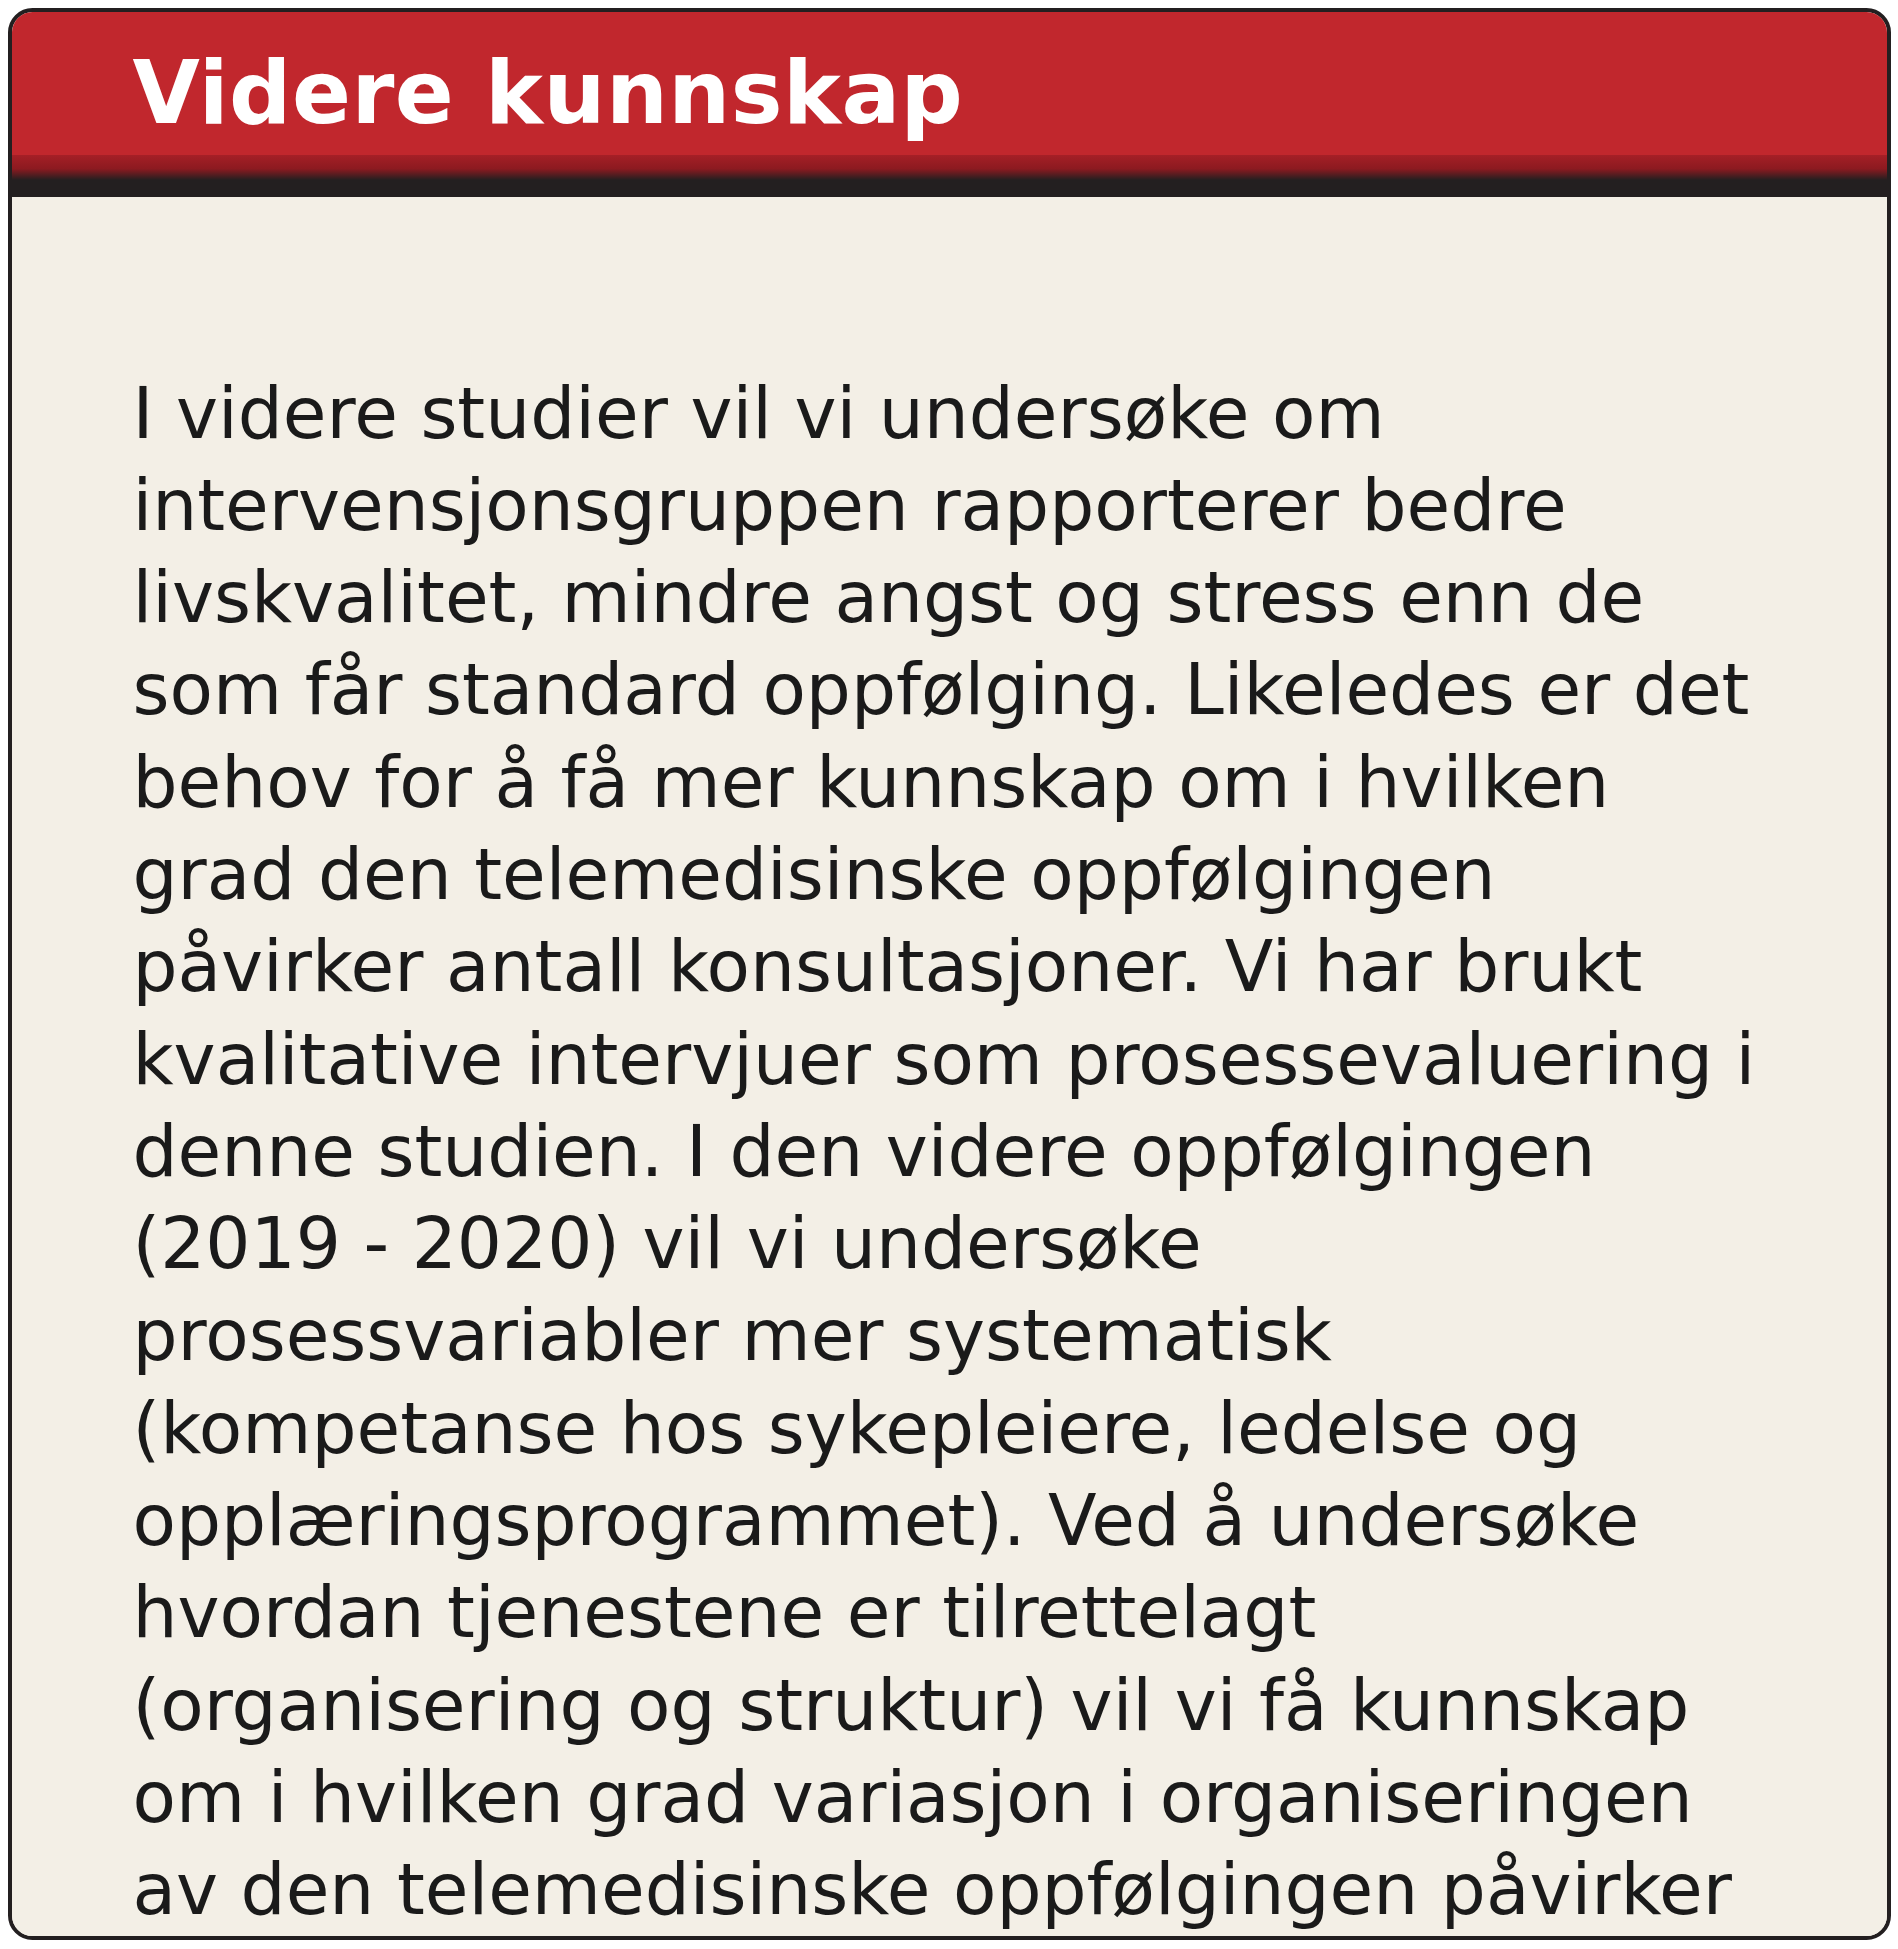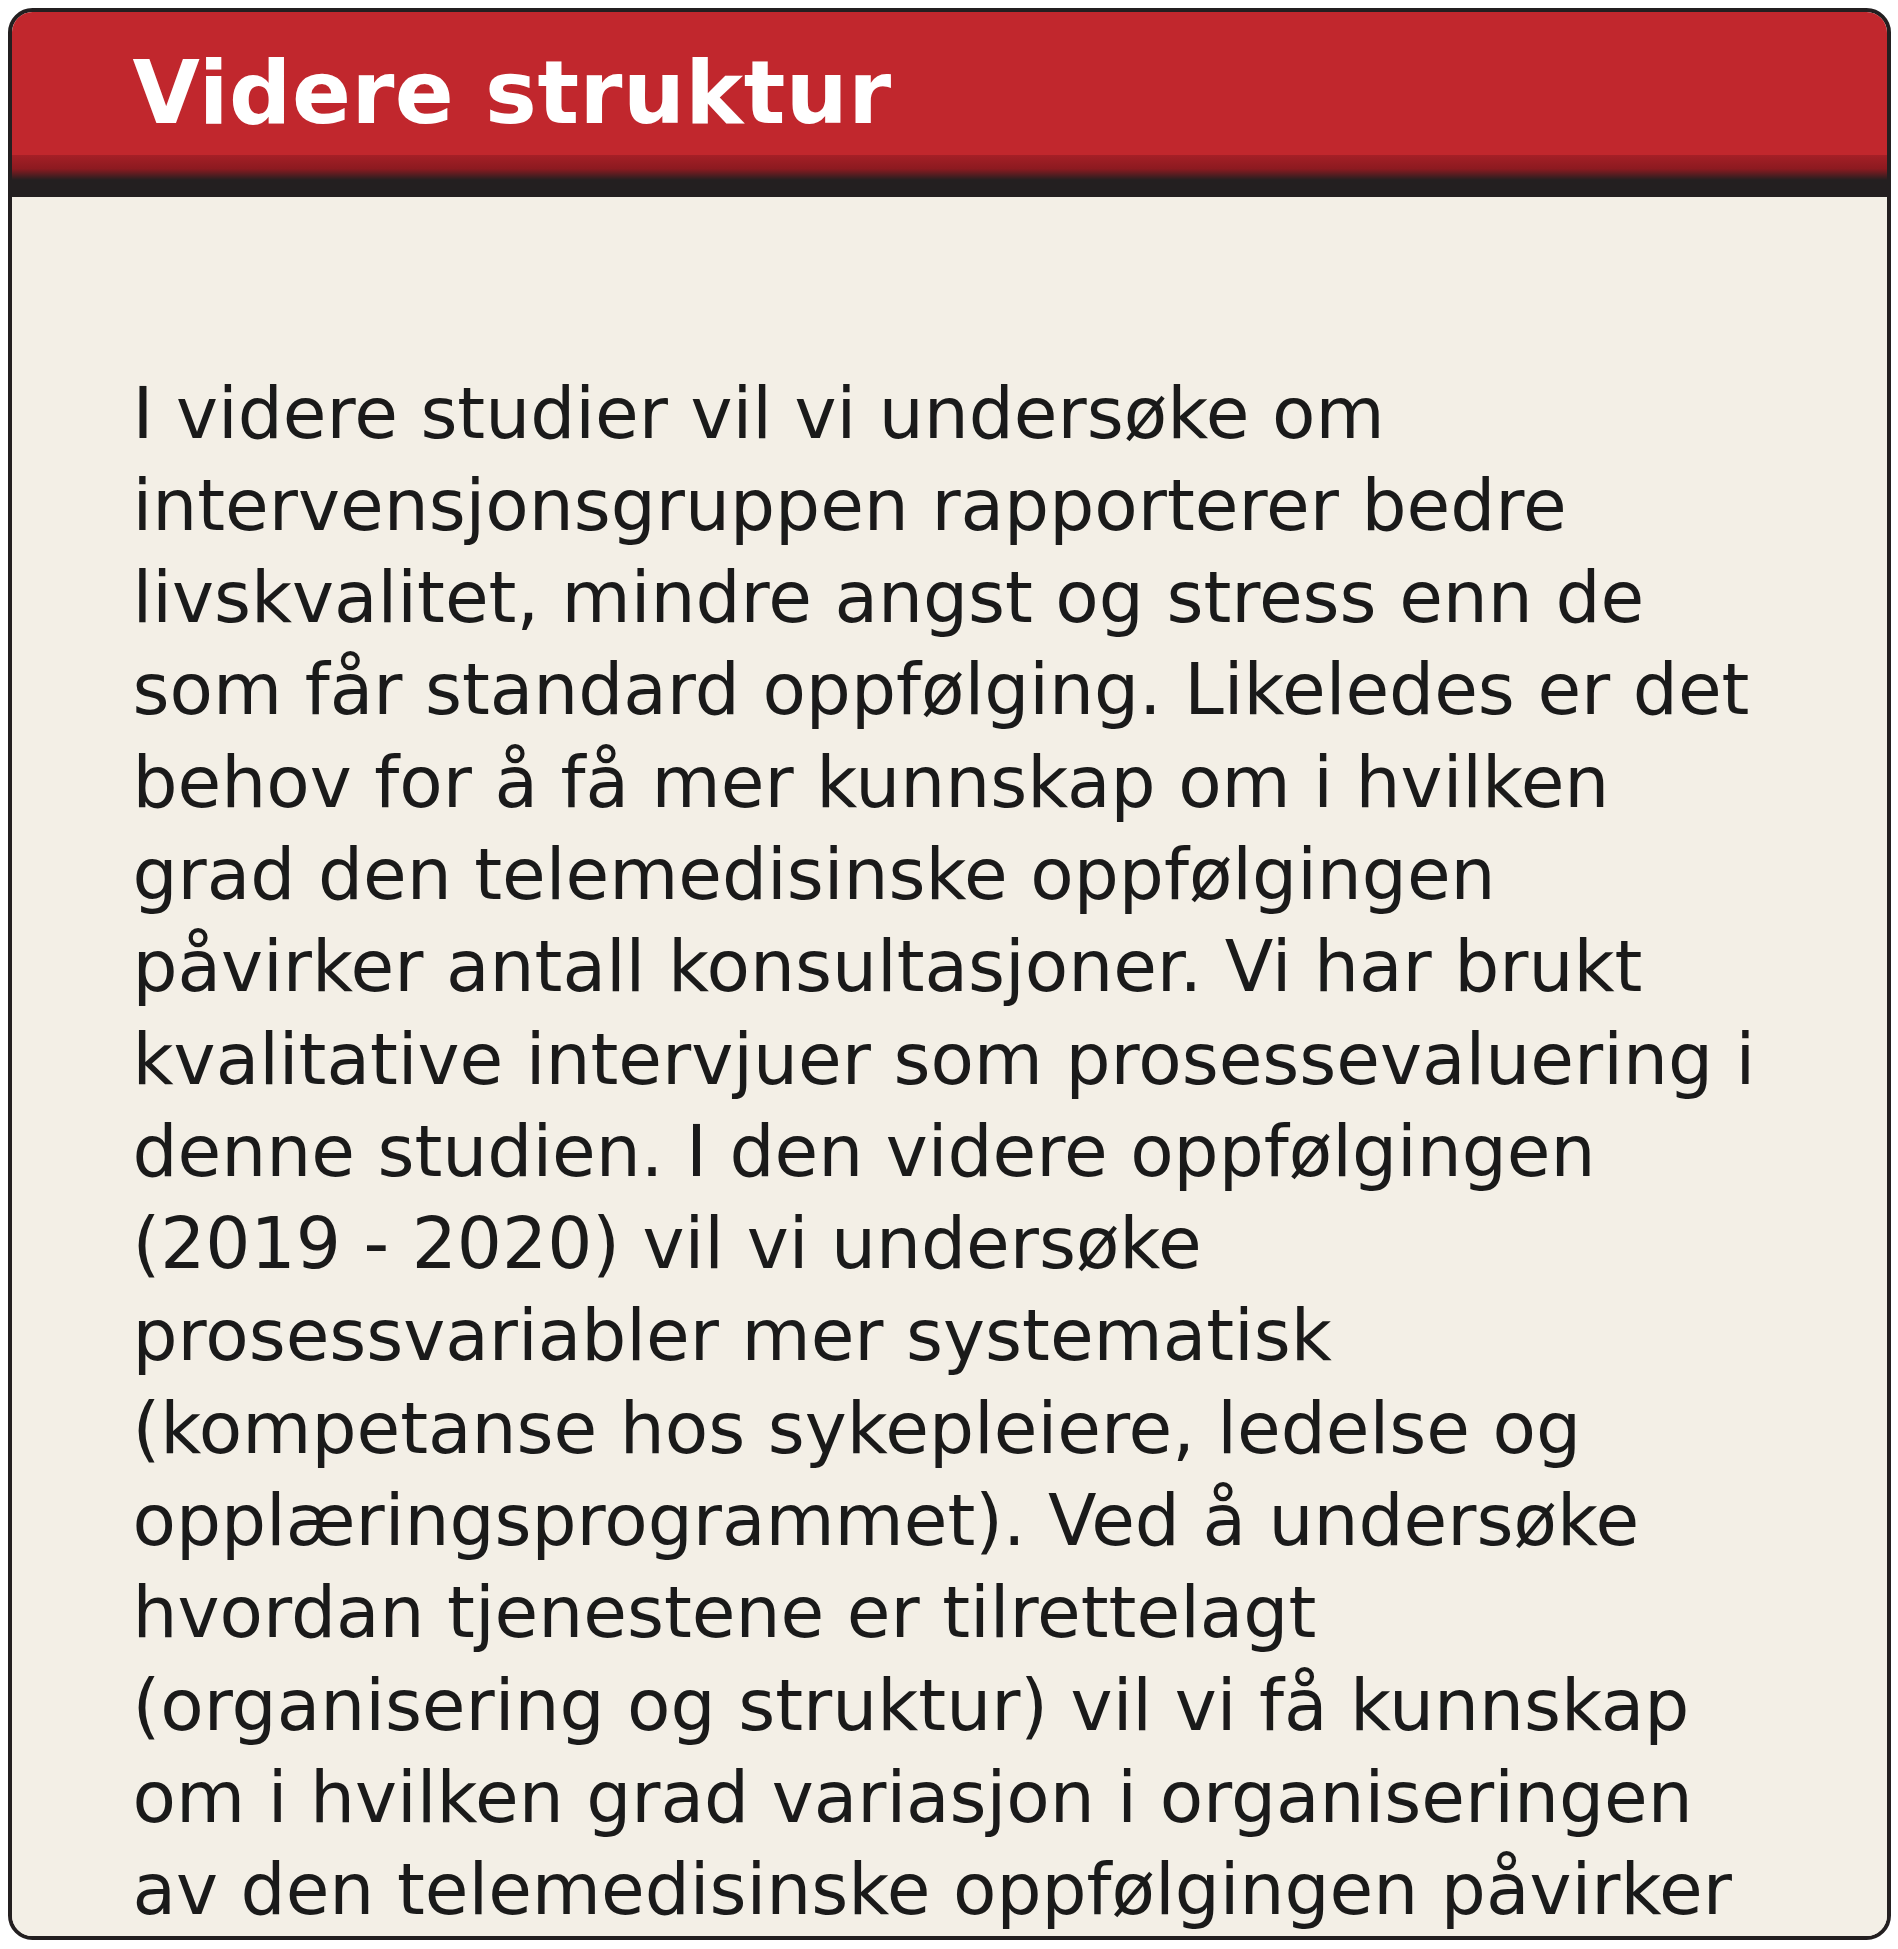--- a/index.html
+++ b/index.html
@@ -99,21 +99,21 @@
     text-align: left;
   }
 </style>
 </head>
 <body>
 
 <div class="callout-box">
   <div class="card">
 
     <div class="header-band">
-      <div class="header-title">Videre struktur</div>
+      <div class="header-title">Videre kunnskap</div>
     </div>
     <div class="header-rule"></div>
 
     <div class="body-area">
       <p class="body-text">I videre studier vil vi undersøke om intervensjonsgruppen rapporterer bedre livskvalitet, mindre angst og stress enn de som får standard oppfølging. Likeledes er det behov for å få mer kunnskap om i hvilken grad den telemedisinske oppfølgingen påvirker antall konsultasjoner. Vi har brukt kvalitative intervjuer som prosessevaluering i denne studien. I den videre oppfølgingen (2019 - 2020) vil vi undersøke prosessvariabler mer systematisk (kompetanse hos sykepleiere, ledelse og opplæringsprogrammet). Ved å undersøke hvordan tjenestene er tilrettelagt (organisering og struktur) vil vi få kunnskap om i hvilken grad variasjon i organiseringen av den telemedisinske oppfølgingen påvirker utfallet.</p>
     </div>
 
   </div>
 </div>
 

